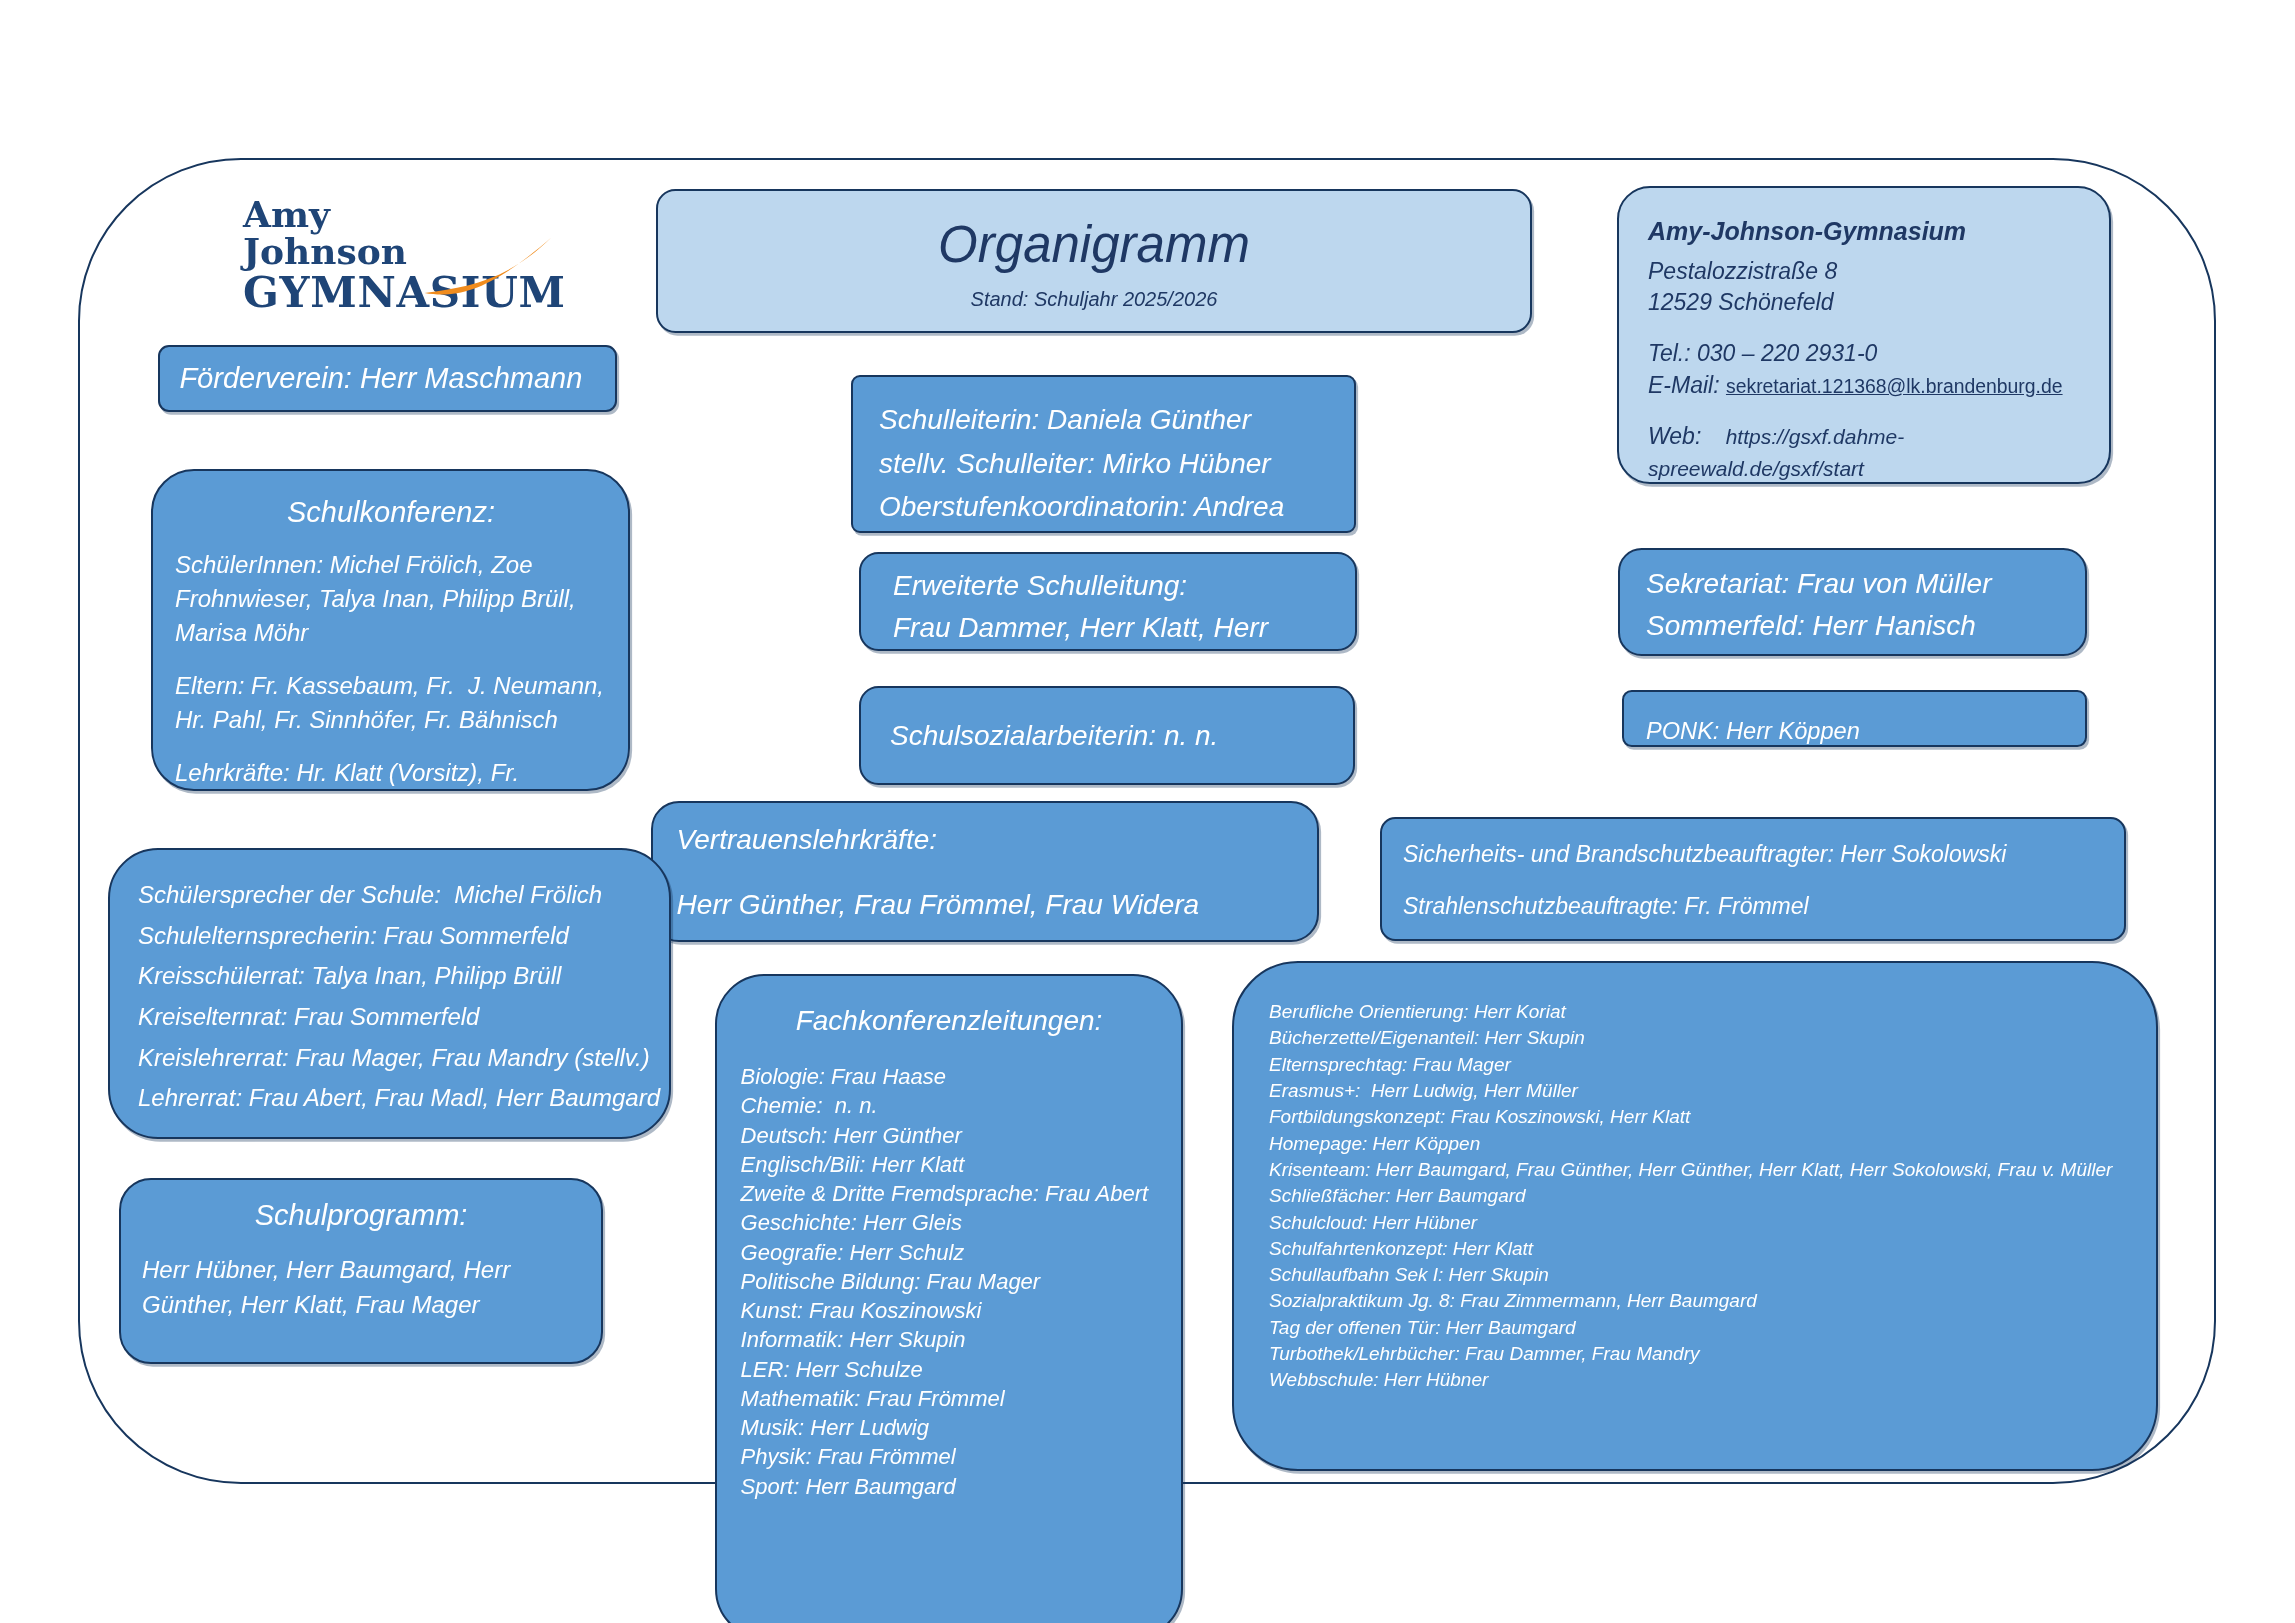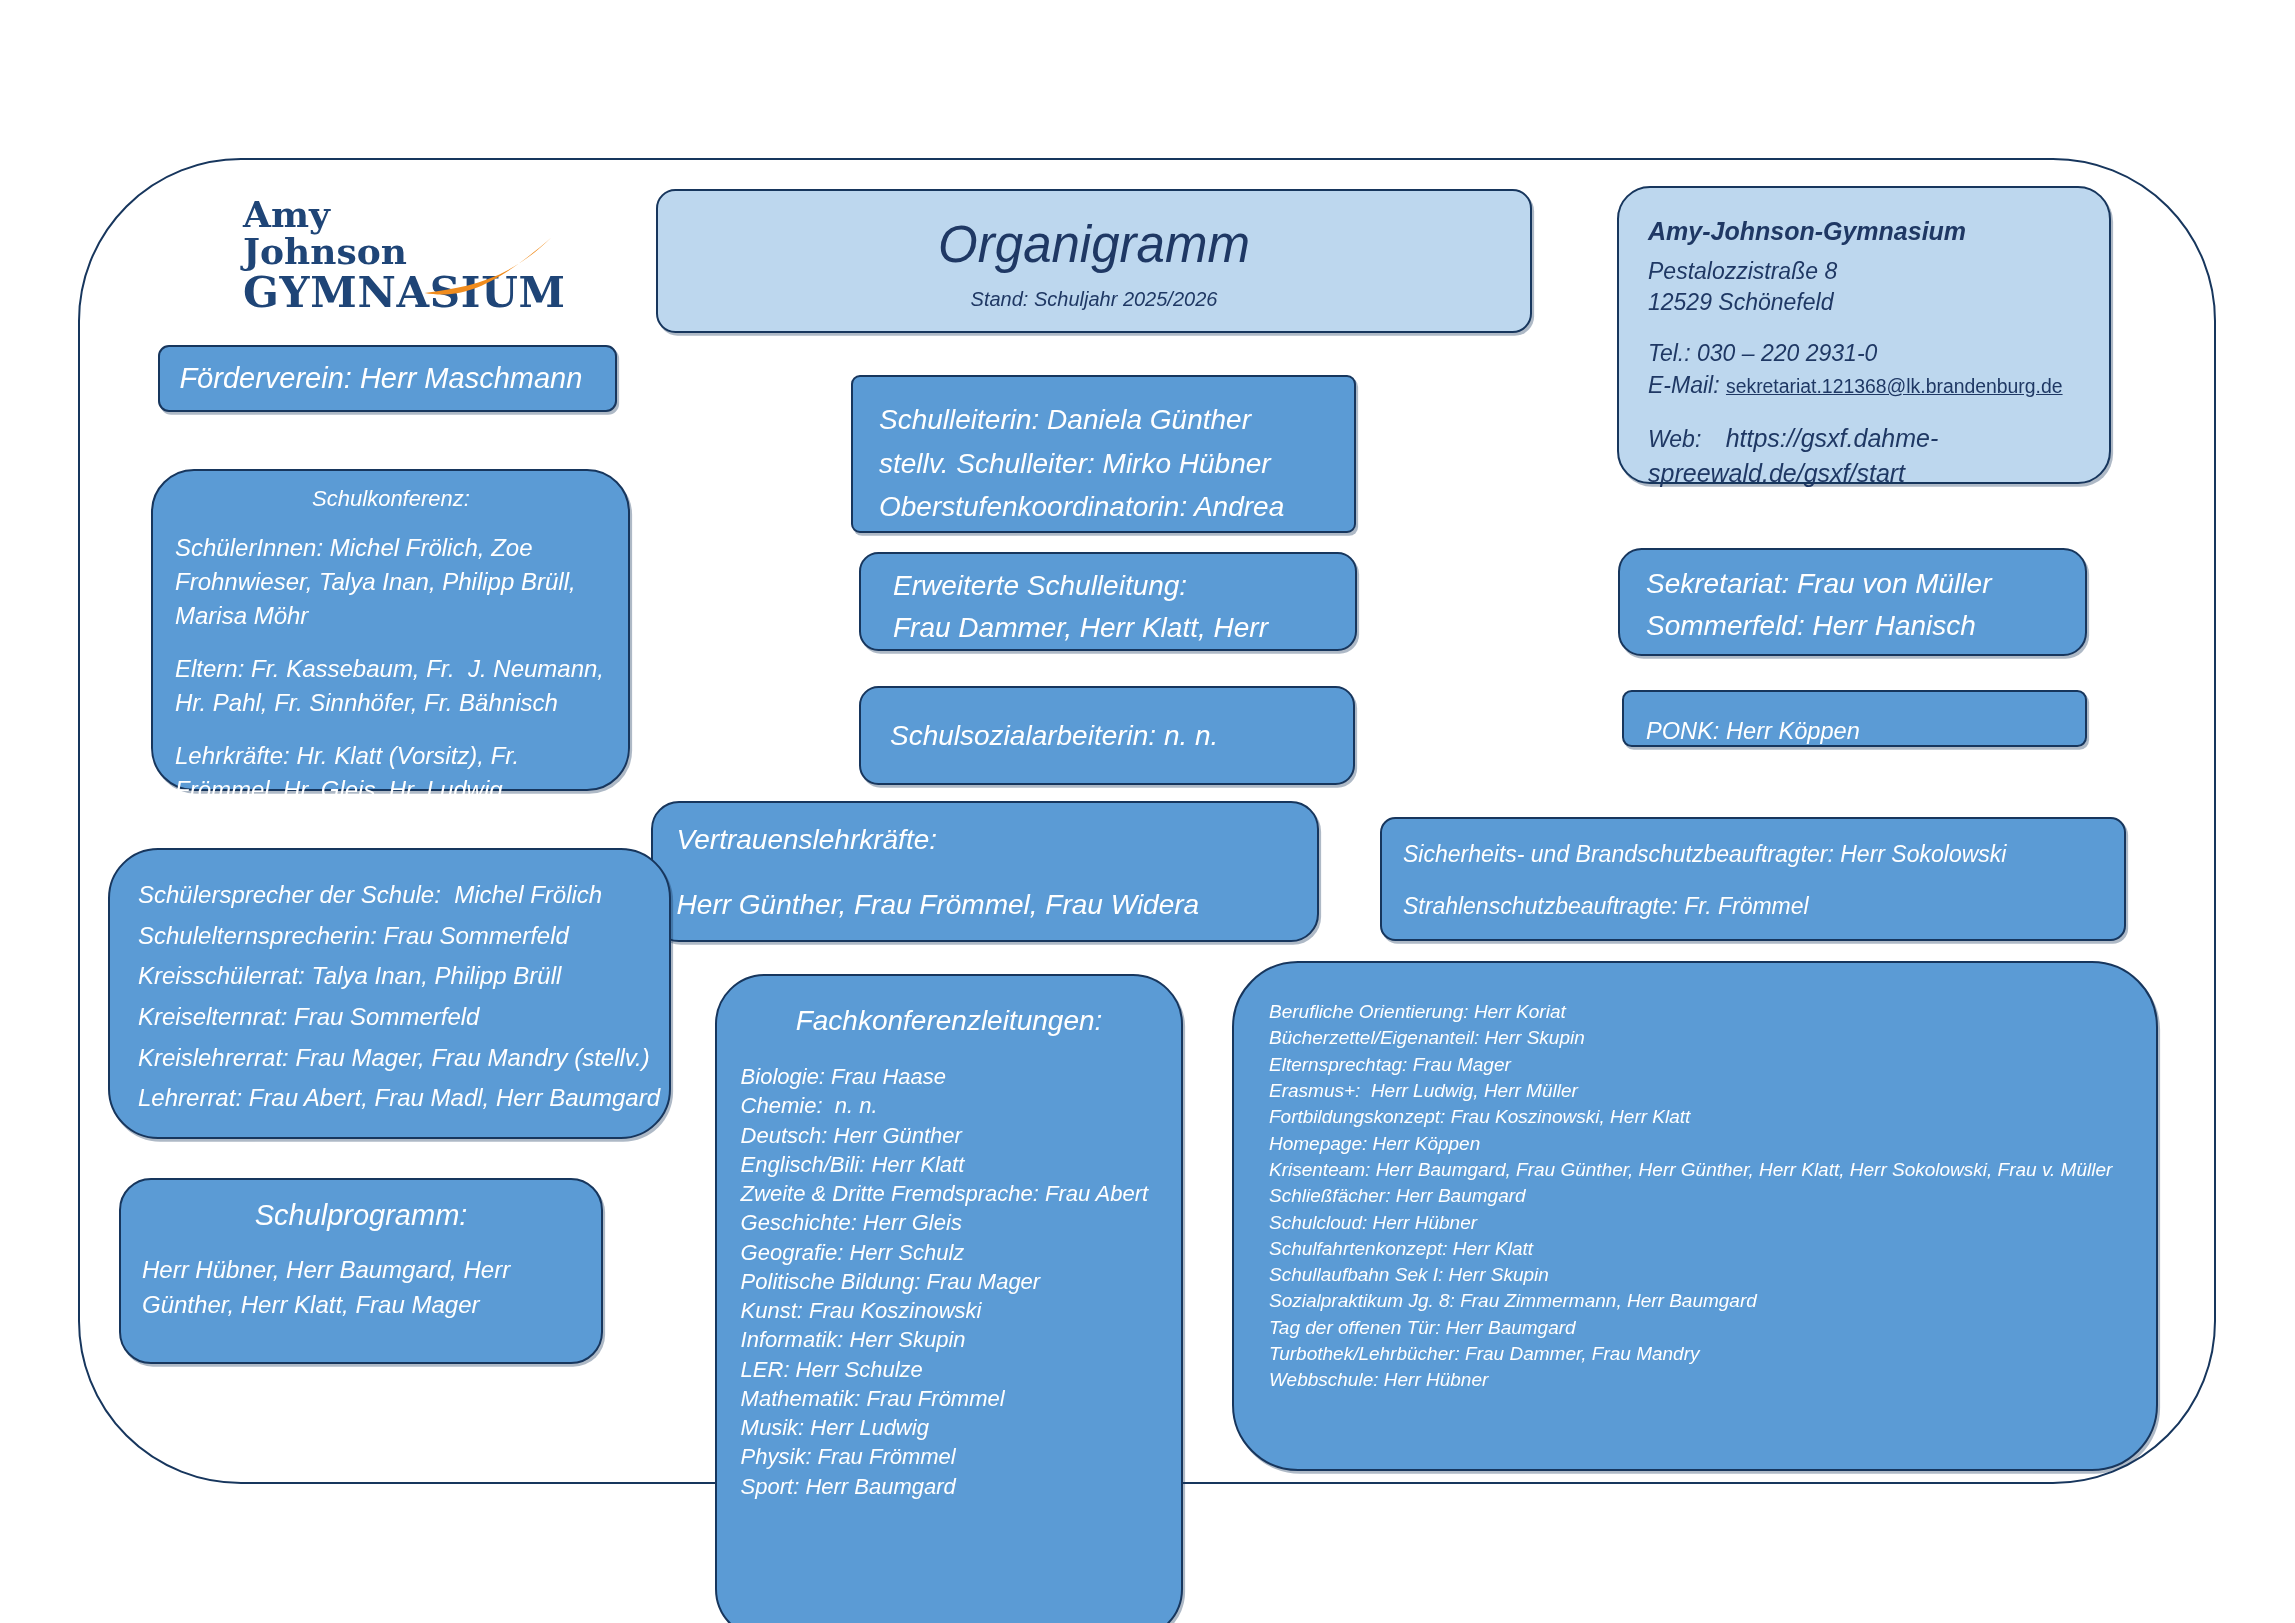--- a/index.html
+++ b/index.html
@@ -26,26 +26,26 @@
   
   .titlebox{left:656px;top:189px;width:876px;height:144px;border-radius:19.4px;text-align:center;}
   .titlebox .t1{font-size:51px;margin-top:23.6px;}
   .titlebox .t2{font-size:20px;margin-top:14px;}
   
   .contact{left:1617px;top:186px;width:494px;height:298px;border-radius:33px;
            padding:26px 23.6px 0 29px;font-size:23px;line-height:1.38;}
   .contact .cname{font-size:25px;font-weight:700;margin-bottom:7px;}
   .contact .gap{height:19.4px;}
   .contact .email a{font-style:normal;font-size:19.4px;text-decoration:underline;color:var(--navy-text);}
-  .contact .web .url{margin-left:18px;font-size:25px;}
+  .contact .web .url{margin-left:18px;font-size:21px;}
   
   .foerder{left:158px;top:345px;width:459px;height:67px;border-radius:11px;
            display:flex;align-items:center;padding-left:19.4px;font-size:29px;}
   .schulkonf{left:151px;top:469px;width:479px;height:322px;border-radius:43px;padding:14px 21px 0 22px;}
-  .schulkonf .bt{text-align:center;font-size:22px;margin-top:1px;}
+  .schulkonf .bt{text-align:center;font-size:29px;margin-top:11px;}
   .schulkonf .para{font-size:24px;line-height:1.42;margin-top:19px;}
   .leitung{left:851px;top:375px;width:505px;height:158px;border-radius:9px;
            padding:21px 0 0 26px;font-size:28px;}
   .leitung .line{line-height:1.56;}
   .erweitert{left:859px;top:552px;width:498px;height:99px;border-radius:19.4px;
              padding:11px 0 0 32px;font-size:28px;}
   .erweitert .line{line-height:1.5;}
   .sozial{left:859px;top:686px;width:496px;height:99px;border-radius:19.4px;
           display:flex;align-items:center;padding-left:29px;font-size:28px;}
   .sekretariat{left:1618px;top:548px;width:469px;height:108px;border-radius:23.6px;

